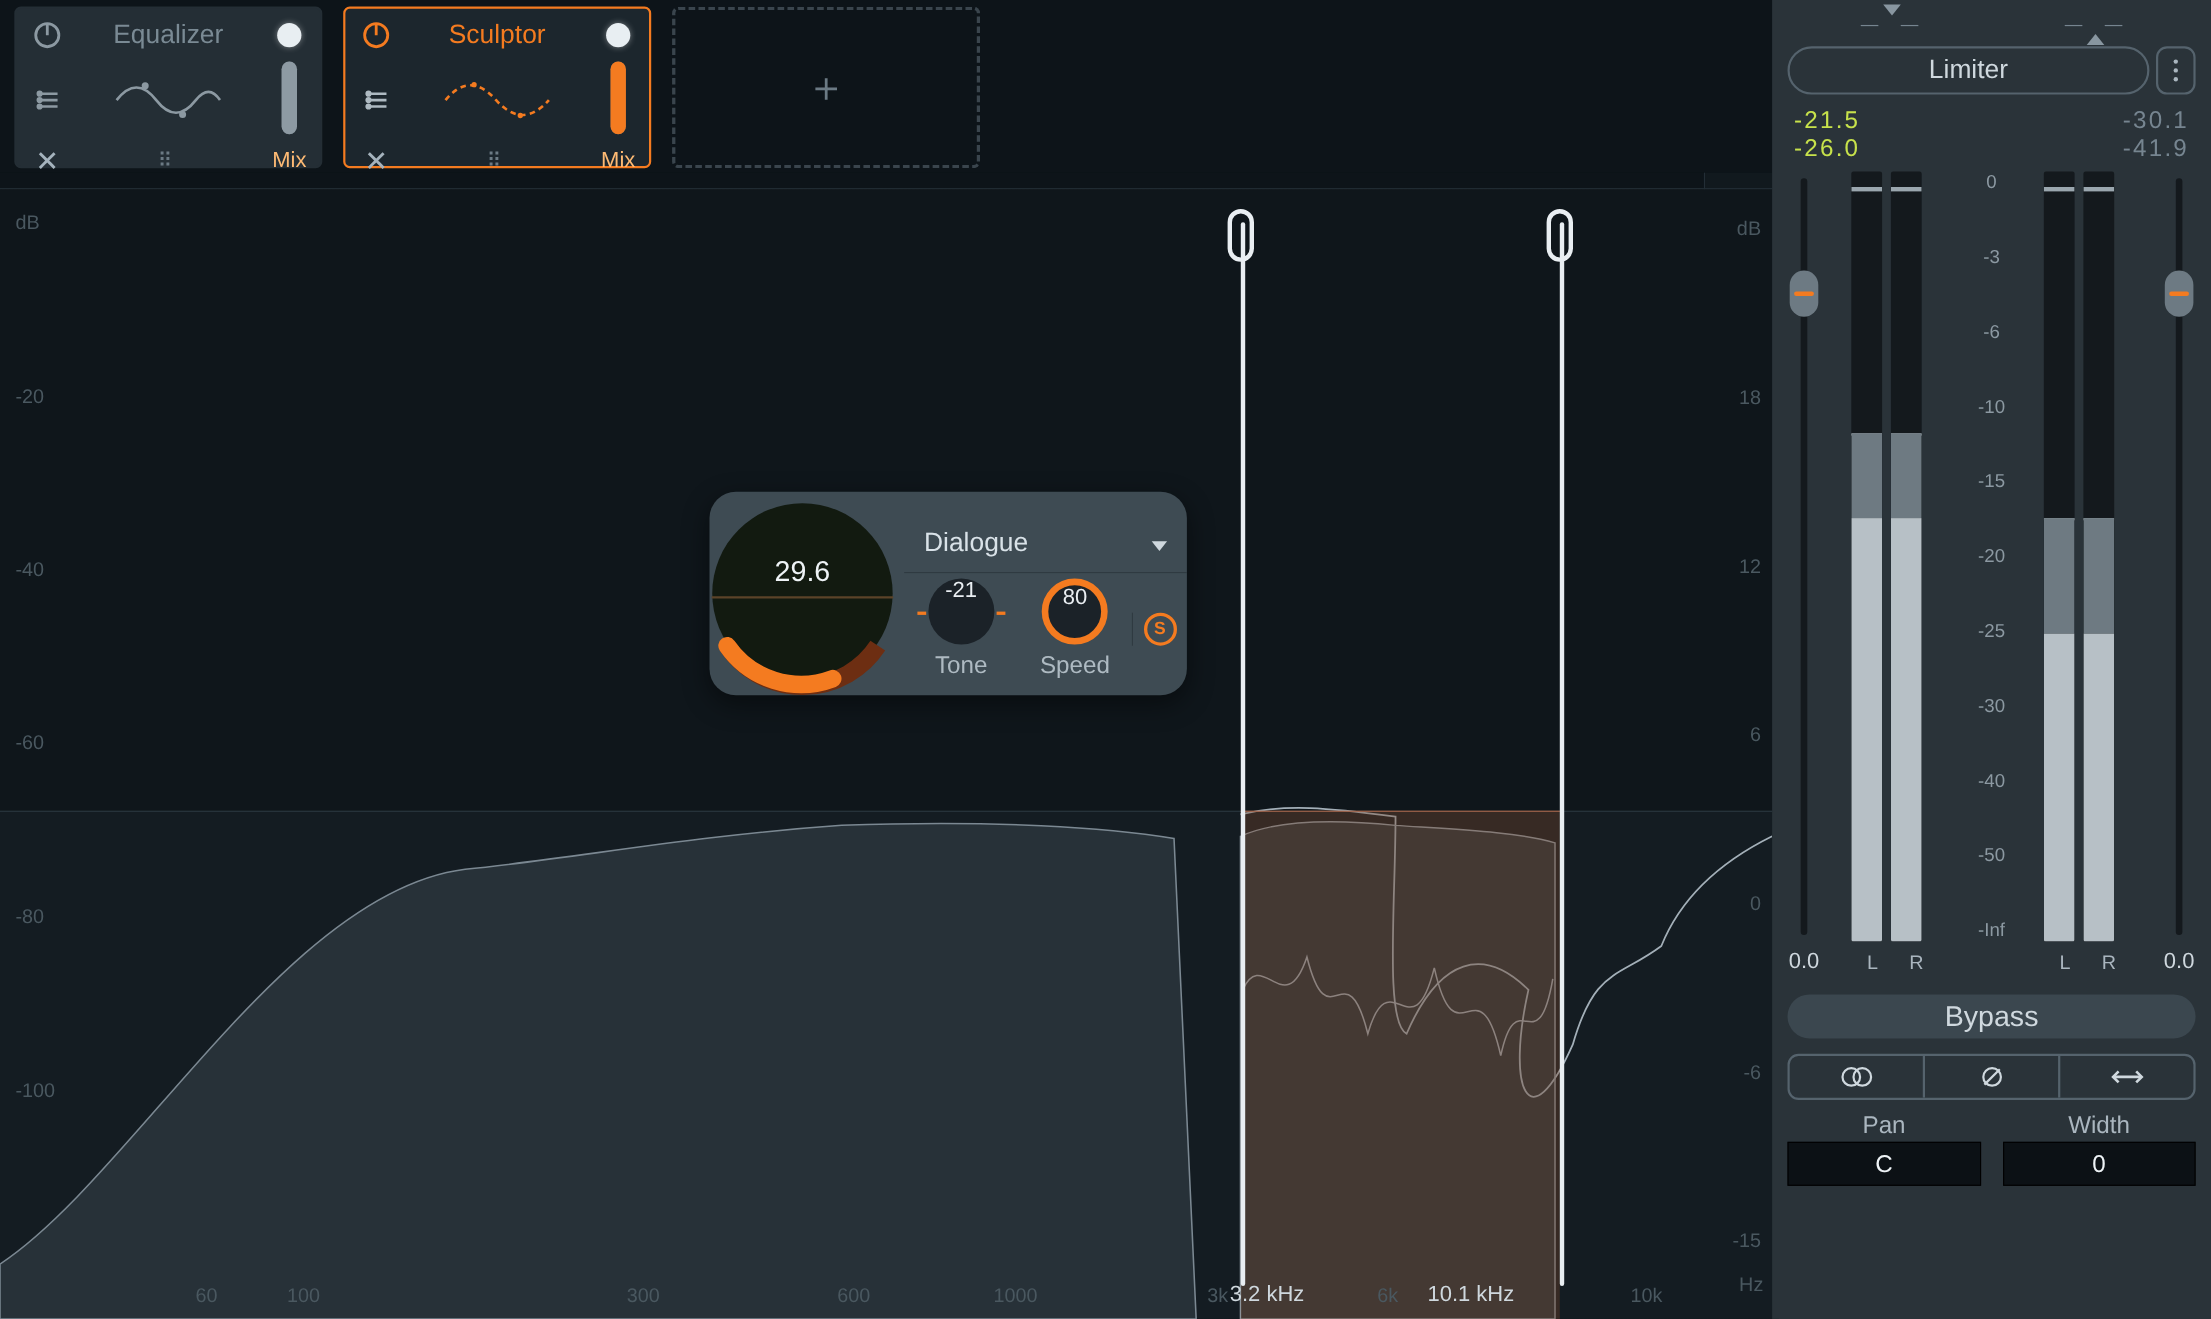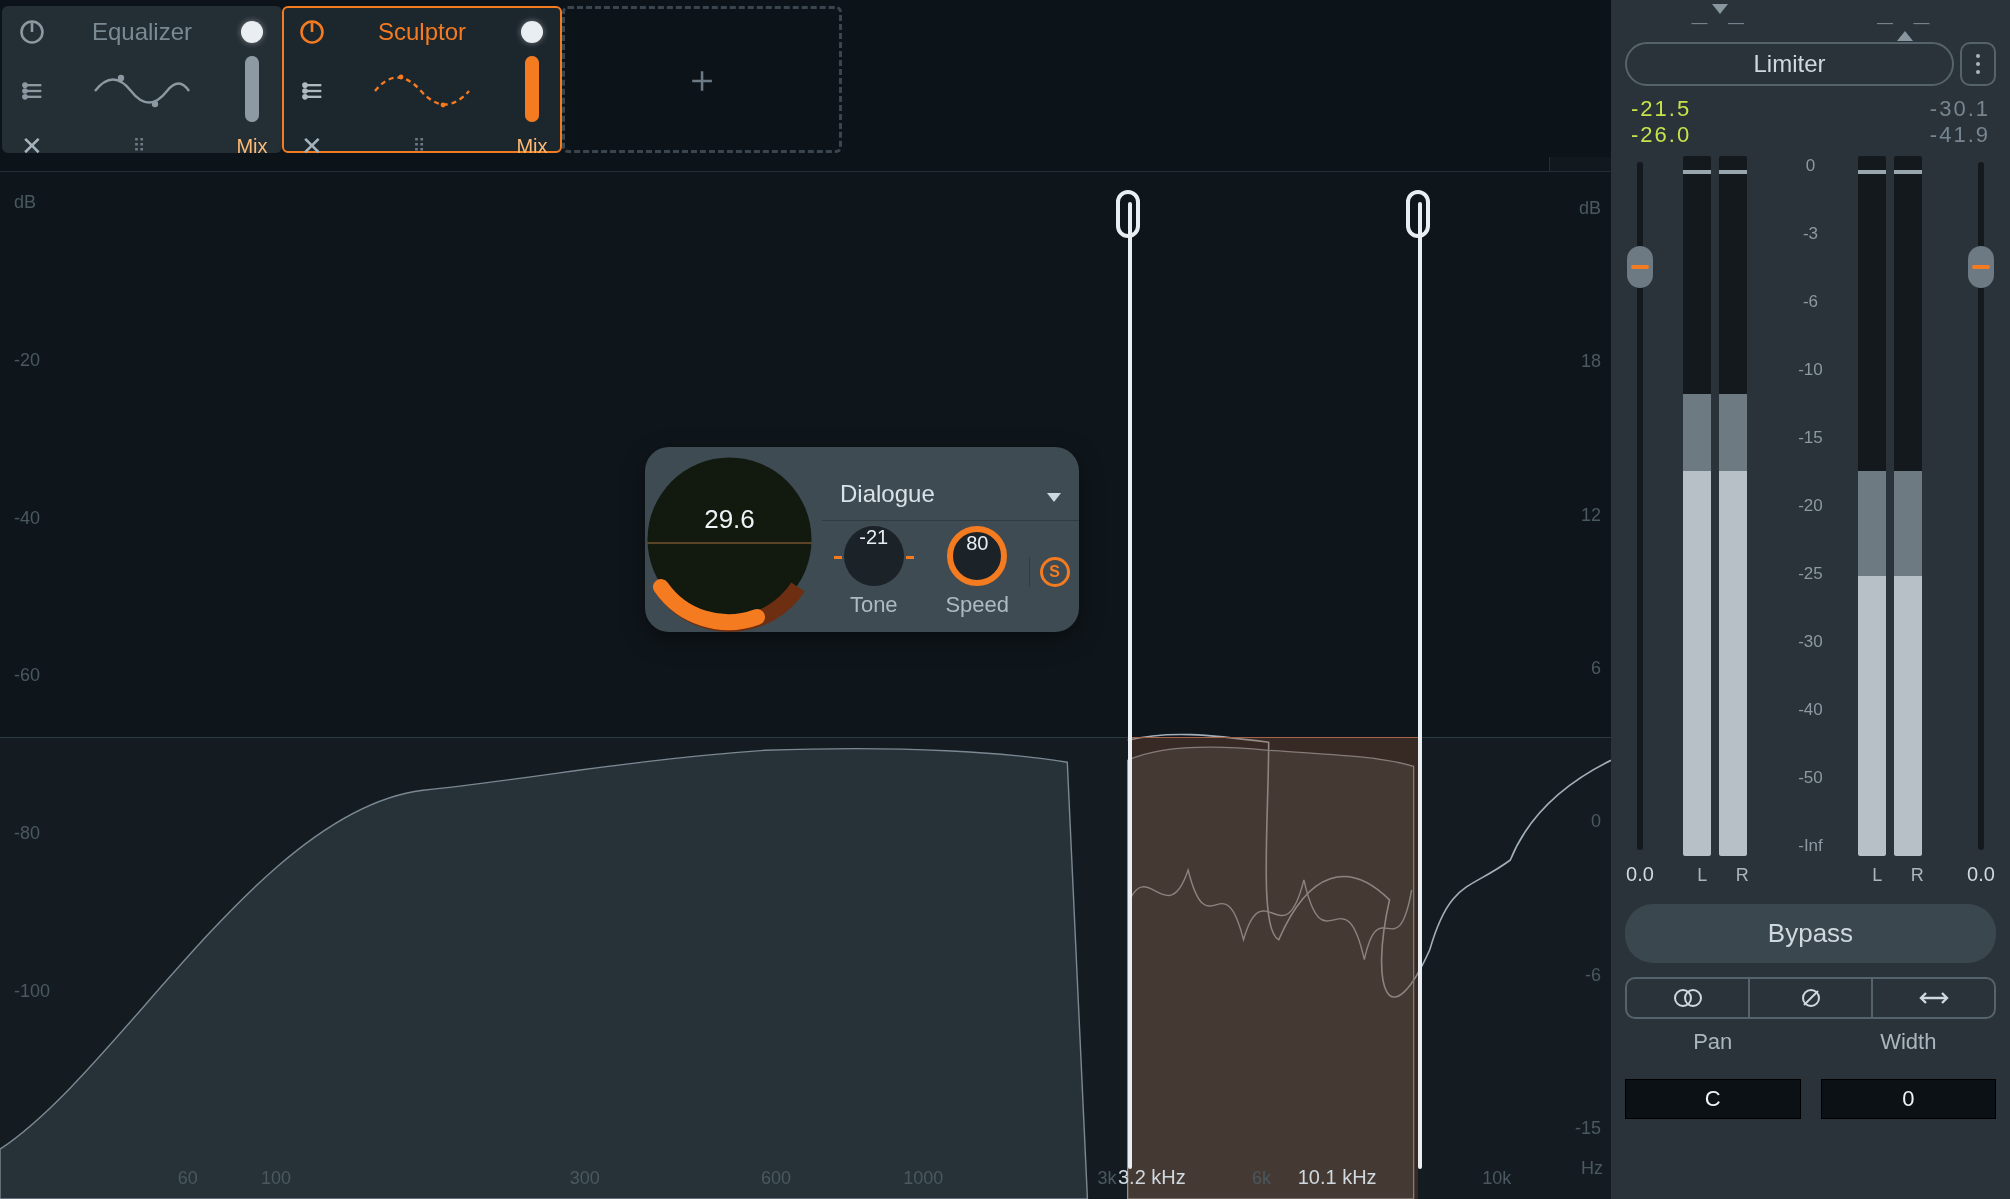--- a/index.html
+++ b/index.html
@@ -1,19 +1,19 @@
 <!DOCTYPE html>
 <html><head>
 <meta charset="utf-8">
 <style>
 * { margin: 0; padding: 0; box-sizing: border-box; font-family: -apple-system, BlinkMacSystemFont, "Segoe UI", Arial, sans-serif; }
 body { background: #0d1419; color: #b5c2cb; overflow: hidden; width: 2010px; height: 1199px; }
 
 
-.module-strip { position: absolute; left: 0; top: 0; right: 399px; height: 157px; background: #0d1419; display: flex; gap: 0; padding: 6px 2px; }
+.module-strip { position: absolute; left: 0; top: 0; right: 399px; height: 157px; background: #0d1419; display: flex; gap: 19px; padding: 6px 13px; }
 .module-card { width: 280px; height: 147px; background: #242e35; border: 2px solid #242e35; border-radius: 6px; position: relative; display: grid; grid-template-columns: 56px 1fr 56px; grid-template-rows: 48px 1fr 40px; }
 .module-card.active { border-color: #f47b20; background: #1c262d; }
 .module-card.inactive .mod-title { color: #7a8a94; }
 .mod-power { grid-column: 1; grid-row: 1; display:flex; align-items:center; justify-content:center; }
 .mod-title { grid-column: 2; grid-row: 1; text-align:center; font-size: 24px; line-height:48px; color:#f47b20; }
 .mod-led { grid-column:3; grid-row:1; display:flex; align-items:center; justify-content:center; }
 .led-dot { width:22px; height:22px; border-radius:50%; background:#e8eef2; box-shadow: 0 0 6px rgba(255,255,255,.4); }
 .mod-curve { grid-column:2; grid-row:2; display:flex; align-items:center; justify-content:center; }
 .mod-presets { grid-column:1; grid-row:2; display:flex; align-items:center; justify-content:center; }
 .mod-close { grid-column:1; grid-row:3; display:flex; align-items:center; justify-content:center; font-size:26px; color:#a5b3bd; cursor:pointer; }
@@ -88,28 +88,28 @@
 .bars-group.in { left:58px; } .bars-group.out { right:58px; }
 .bar { width:28px; height:100%; background:#14191d; border-radius:2px; position:relative; overflow:hidden; }
 .bar .peak-line { position:absolute; left:0; right:0; height:2px; background:#c7d0d6; }
 .bar .fill-dark { position:absolute; left:0; right:0; background:#6e7a82; }
 .bar .fill-light { position:absolute; left:0; right:0; background:#b7c0c6; }
 .bar .tip { position:absolute; left:0; right:0; height:4px; background:#9aa6ae; }
 .bars-group .lr { position:absolute; bottom:-30px; width:100%; display:flex; justify-content:space-around; color:#aab6bf; font-size:18px; }
 
 .db-ladder { position:absolute; left:50%; top:0; bottom:40px; transform:translateX(-50%); width:54px; text-align:center; color:#8c99a2; font-size:17px; display:flex; flex-direction:column; justify-content:space-between; }
 
-.bypass-btn { margin-top:8px; height:59px; background:#3b474f; border-radius:28px; display:flex; align-items:center; justify-content:center; font-size:26px; color:#cfd8de; cursor:pointer; }
+.bypass-btn { margin-top:8px; height:40px; background:#3b474f; border-radius:28px; display:flex; align-items:center; justify-content:center; font-size:26px; color:#cfd8de; cursor:pointer; }
 
 .tri-buttons { margin-top:14px; height:42px; display:flex; border:2px solid #55636d; border-radius:10px; overflow:hidden; }
 .tri-buttons div { flex:1; display:flex; align-items:center; justify-content:center; color:#cfd8de; cursor:pointer; }
 .tri-buttons div + div { border-left:2px solid #55636d; }
 
 .pan-width { margin-top:10px; display:flex; gap:20px; }
-.pw-col { flex:1; display:flex; flex-direction:column; align-items:center; gap:24px; }
+.pw-col { flex:1; display:flex; flex-direction:column; align-items:center; gap:2px; }
 .pw-col label { color:#aab6bf; font-size:22px; }
 .pw-box { width:100%; height:40px; background:#0c1115; border:1px solid #000; color:#eef3f6; font-size:22px; display:flex; align-items:center; justify-content:center; }
 
 .chev { width:0; height:0; border-left:8px solid transparent; border-right:8px solid transparent; }
 .chev.down { border-top:10px solid #8896a0; }
 .chev.up { border-bottom:10px solid #8896a0; }
 .chev-text { border-left:7px solid transparent; border-right:7px solid transparent; border-top:9px solid #cfd8de; display:inline-block; }
 
 .icon-svg { width:28px; height:28px; }
 </style>

